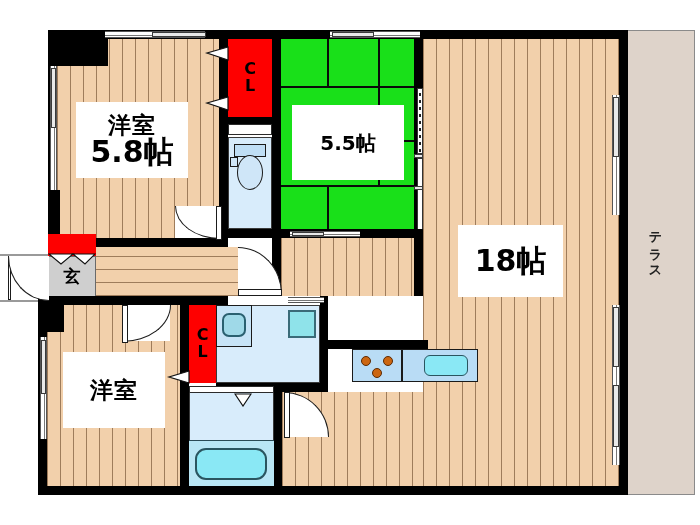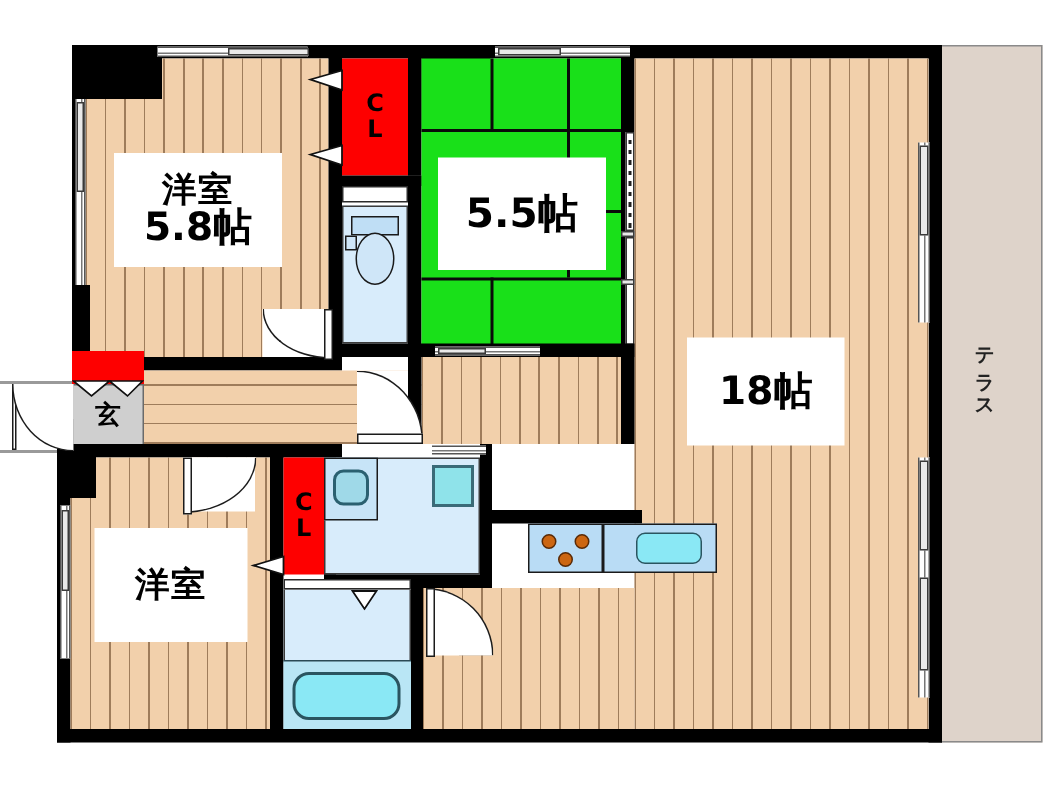--- a/index.html
+++ b/index.html
@@ -30,23 +30,23 @@
   .white{background:#ffffff;}
 
   
   .rlabel{
     position:absolute;background:#fff;color:#000;
     display:flex;flex-direction:column;align-items:center;justify-content:center;
     line-height:1.0;font-weight:700;z-index:40;
     font-family:"DejaVu Sans","Liberation Sans",sans-serif;
   }
   .rlabel .l1{font-size:23px;letter-spacing:1px;}
-  .rlabel .l2{font-size:26px;letter-spacing:0px;}
+  .rlabel .l2{font-size:30px;letter-spacing:0px;}
   .rlabel.small .l1{font-size:27px;}
-  .rlabel.small .l2{font-size:27px;}
+  .rlabel.small .l2{font-size:20px;}
 
   .cl-label{
     position:absolute;color:#000;font-size:16px;font-weight:600;
     display:flex;flex-direction:column;align-items:center;justify-content:center;
     line-height:1.05;z-index:45;
     font-family:"DejaVu Sans","Liberation Sans",sans-serif;
   }
   .gen-label{
     position:absolute;color:#000;font-size:17px;font-weight:700;z-index:45;
     font-family:"DejaVu Sans","Liberation Sans",sans-serif;

